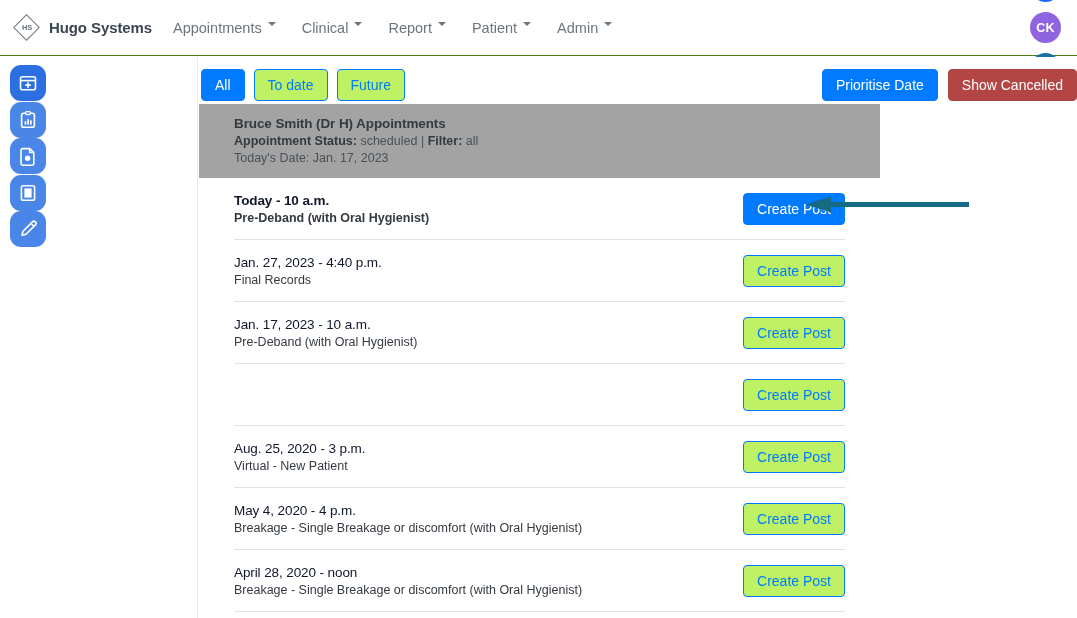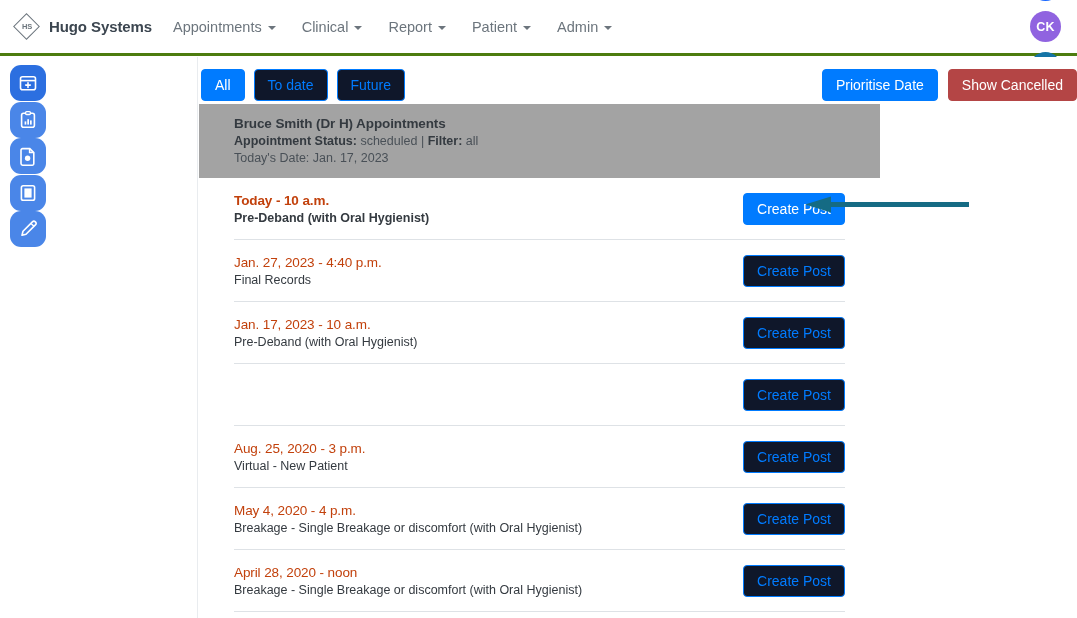--- a/index.html
+++ b/index.html
@@ -15,21 +15,21 @@
     -webkit-font-smoothing: antialiased;
   }
 
   
   .navbar {
     position: absolute;
     top: 0; left: 0;
     width: 1077px;
     height: 56px;
     background: #ffffff;
-    border-bottom: 3px solid #4d7c0f;
+    border-bottom: 1px solid #4d7c0f;
     display: flex;
     align-items: center;
   }
 
   .brand {
     display: flex;
     align-items: center;
     gap: 9px;
     margin-left: 14px;
     width: 140px;
@@ -66,21 +66,21 @@
   }
 
   .nav-links {
     display: flex;
     align-items: center;
     margin-left: 6px;
     gap: 0px;
   }
   .nav-item {
     display: flex;
-    align-items: center;
+    align-items: flex-start;
     gap: 6px;
     padding: 6px 13px;
     font-size: 14.5px;
     color: #6c757d;
     white-space: nowrap;
     cursor: pointer;
   }
   .caret {
     width: 0; height: 0;
     border-left: 4px solid transparent;
@@ -161,21 +161,21 @@
     padding: 8px 13px;
     border: 1px solid transparent;
     background: transparent;
   }
   .btn-primary {
     background: #007bff;
     border-color: #007bff;
     color: #ffffff;
   }
   .btn-outline {
-    background: #0f172a;
+    background: #bef264;
     border-color: #007bff;
     color: #007bff;
   }
   .btn-danger {
     background: #b44545;
     border-color: #b44545;
     color: #ffffff;
   }
 
   .fb-left { position: absolute; left: 2px; top: 0; display: flex; gap: 9px; }
@@ -222,21 +222,21 @@
   }
   .appt-row .divider {
     position: absolute;
     left: 35px; right: 35px; bottom: 0;
     height: 1px;
     background: #dee2e6;
   }
   .appt-text { flex: 1 1 auto; }
   .appt-when {
     font-size: 13.5px;
-    color: #c2410c;
+    color: #0f172a;
     margin-bottom: 3px;
     letter-spacing: -0.1px;
   }
   .appt-what {
     font-size: 12.5px;
     color: #343a40;
   }
   .appt-row.highlight .appt-when { font-weight: bold; }
   .appt-row.highlight .appt-what { font-weight: bold; }
   .appt-action { flex: 0 0 auto; margin-left: 18px; }

